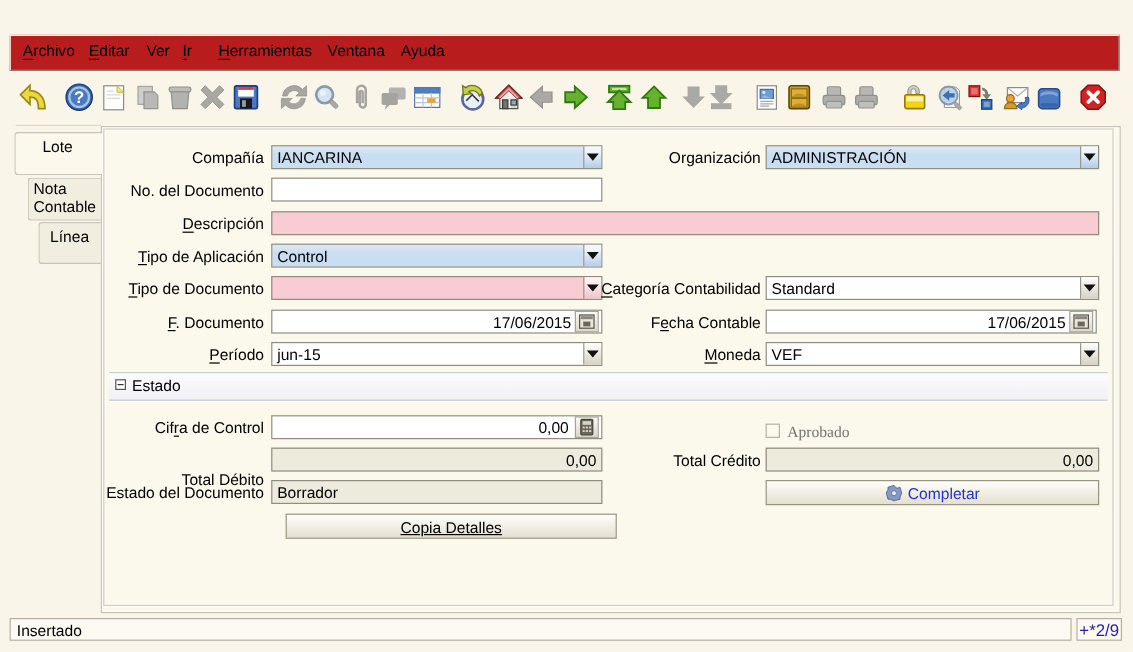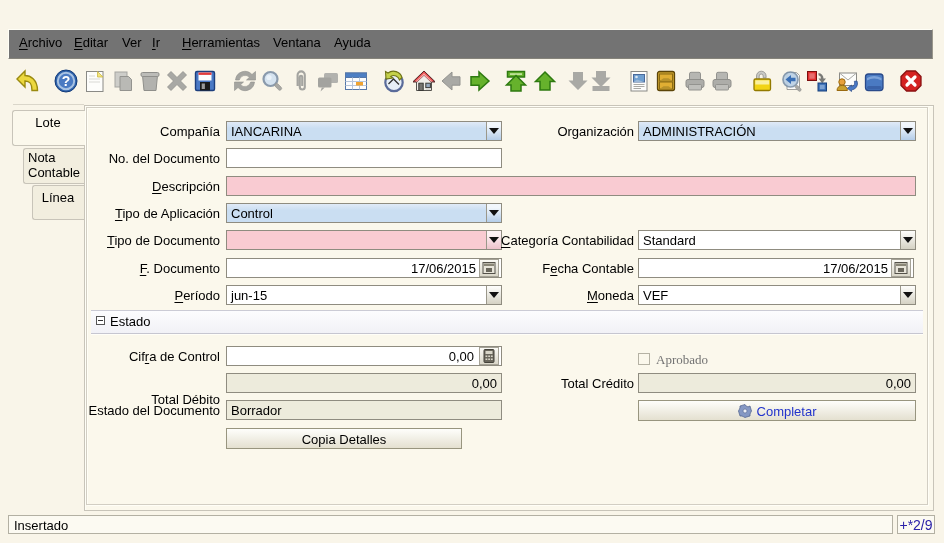--- a/index.html
+++ b/index.html
@@ -1,18 +1,18 @@
 <!DOCTYPE html>
 <html><head>
 <meta charset="utf-8">
 <style>
 * { margin:0; padding:0; box-sizing:border-box; }
 html,body { width:944px; height:543px; overflow:hidden; }
 body { background:#f9f5e9; font-family:"Liberation Sans",sans-serif; font-size:13px; color:#000; position:relative; }
-.menubar { position:absolute; left:8px; top:29px; width:925px; height:30px; background:#737373; border-top:1px solid #fffef6; border-left:1px solid #fffef6; border-bottom:1px solid #85837a; border-right:1px solid #9a978c; }
+.menubar { position:absolute; left:8px; top:29px; width:925px; height:30px; background:#b91c1c; border-top:1px solid #fffef6; border-left:1px solid #fffef6; border-bottom:1px solid #85837a; border-right:1px solid #9a978c; }
 .menubar > span { position:absolute; top:5px; }
 .mn { text-decoration:underline; text-underline-offset:2px; }
 .icon { position:absolute; top:69px; }
 
 .panel { position:absolute; left:84px; top:105px; width:850px; height:406px; background:#fbf8ec; border:1px solid #c8c4b9; box-shadow:inset 1px 1px 0 #fffef6; }
 .ipanel { position:absolute; left:86px; top:107px; width:842px; height:398px; border:1px solid #d2cec3; box-shadow:1px 1px 0 #fffef6, inset 1px 1px 0 #fffef6; }
 .tab { position:absolute; background:#f2eedf; border:1px solid #c8c4b9; border-right:none; border-radius:3px 0 0 3px; }
 .tabsel { background:#fbf8ec; border-color:#c8c4b9; }
 .lbl { position:absolute; text-align:right; white-space:nowrap; }
 .fld { position:absolute; height:20px; border:1px solid #8f8c80; background:#fff; padding:2px 4px 0 4px; white-space:nowrap; overflow:hidden; }
@@ -294,17 +294,17 @@
 <div class="lbl" style="left:400px;width:234px;top:376px;">Total Crédito</div>
 <div class="fld ro num" style="left:638px;top:373px;width:278px;">0,00</div>
 
 <div class="lbl" style="left:0;width:220px;top:403px;">Estado del Documento</div>
 <div class="fld ro" style="left:226px;top:400px;width:276px;">Borrador</div>
 <div class="btn" style="left:638px;top:400px;width:278px;color:#2233cc;"><svg width="14" height="14" style="vertical-align:-2px;margin-right:5px;" viewBox="0 0 14 14">
         <path d="M7,0.5 L8.3,2.2 A5,5 0 0 1 10,2.9 L12,2 L12.5,4 A5,5 0 0 1 13.1,5.7 L13.5,7 L12.8,8.3 A5,5 0 0 1 12,10 L12,12 L10,12.5 A5,5 0 0 1 8.3,13.1 L7,13.5 L5.7,12.8 A5,5 0 0 1 4,12 L2,12 L1.5,10 A5,5 0 0 1 0.9,8.3 L0.5,7 L1.2,5.7 A5,5 0 0 1 2,4 L2,2 L4,1.5 A5,5 0 0 1 5.7,0.9 Z" fill="#8598c4" stroke="#53648f" stroke-width="0.8"></path>
         <circle cx="7" cy="7" r="2" fill="#eef0f6" stroke="#53648f" stroke-width="0.6"></circle>
       </svg>Completar</div>
 
-<div class="btn" style="left:226px;top:428px;width:236px;">Copia Detalles</div>
+<div class="btn" style="left:238px;top:428px;width:276px;text-decoration:underline;">Copia Detalles</div>
 </div>
 
 <div class="statusbox" style="left:8px; width:885px;">Insertado</div>
 <div class="statusbox" style="left:897px; width:38px; color:#2a20a8; text-align:center; padding-left:0; padding-right:0; font-size:14px; padding-top:1px;">+*2/9</div>
 
 </body></html>

